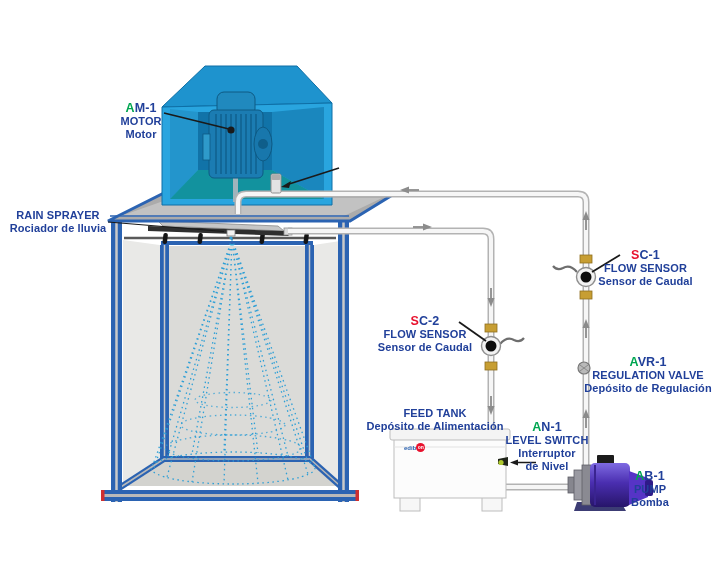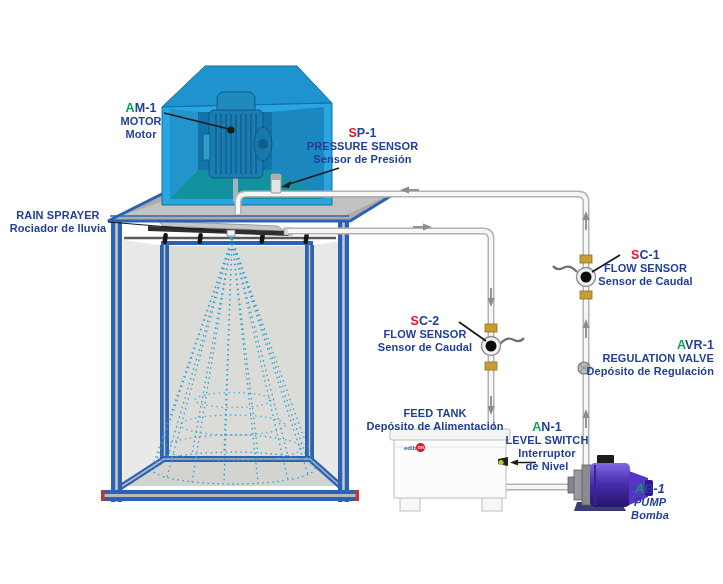--- a/index.html
+++ b/index.html
@@ -222,62 +222,57 @@
     <polygon points="518,459.5 518,465.5 510,462.5" fill="#1A1A1A" stroke="none"></polygon>
   </g>
 </svg>
 
   <div class="label" style="left:78px;top:101px;width:126px;">
     <div class="code"><span class="px-green">A</span><span>M-1</span></div>
     <div>MOTOR</div>
     <div>Motor</div>
   </div>
 
-  <div class="label" style="left:300px;top:126px;width:125px;">
-    <div class="code"><span class="px-red">S</span><span>P-1</span></div>
-    <div>PRESSURE SENSOR</div>
-    <div>Sensor de Presión</div>
-  </div>
 
   <div class="label" style="left:0px;top:209px;width:116px;">
     <div>RAIN SPRAYER</div>
     <div>Rociador de lluvia</div>
   </div>
 
   <div class="label" style="left:583px;top:248px;width:125px;">
     <div class="code"><span class="px-red">S</span><span>C-1</span></div>
     <div>FLOW SENSOR</div>
     <div>Sensor de Caudal</div>
   </div>
 
   <div class="label" style="left:362px;top:314px;width:126px;">
     <div class="code"><span class="px-red">S</span><span>C-2</span></div>
     <div>FLOW SENSOR</div>
     <div>Sensor de Caudal</div>
   </div>
 
-  <div class="label" style="left:582px;top:338px;width:132px;text-align:right;">
+  <div class="label" style="left:582px;top:355px;width:132px;">
     <div class="code"><span class="px-green">A</span><span>VR-1</span></div>
     <div>REGULATION VALVE</div>
     <div>Depósito de Regulación</div>
   </div>
 
   <div class="label" style="left:362px;top:407px;width:146px;text-align:center;">
     <div>FEED TANK</div>
     <div>Depósito de Alimentación</div>
   </div>
 
   <div class="label" style="left:487px;top:420px;width:120px;">
     <div class="code"><span class="px-green">A</span><span>N-1</span></div>
     <div>LEVEL SWITCH</div>
     <div>Interruptor</div>
     <div>de Nivel</div>
   </div>
 
-  <div class="label" style="left:590px;top:482px;width:120px;font-style:italic;">
+  <div class="label" style="left:590px;top:469px;width:120px;">
     <div class="code"><span class="px-green">A</span><span>B-1</span></div>
     <div>PUMP</div>
     <div>Bomba</div>
   </div>
 
   <div class="logo" style="left:404px;top:443px;">
     <span class="logo-left">edib</span><span class="logo-right">on</span>
   </div>
 
 </div>

